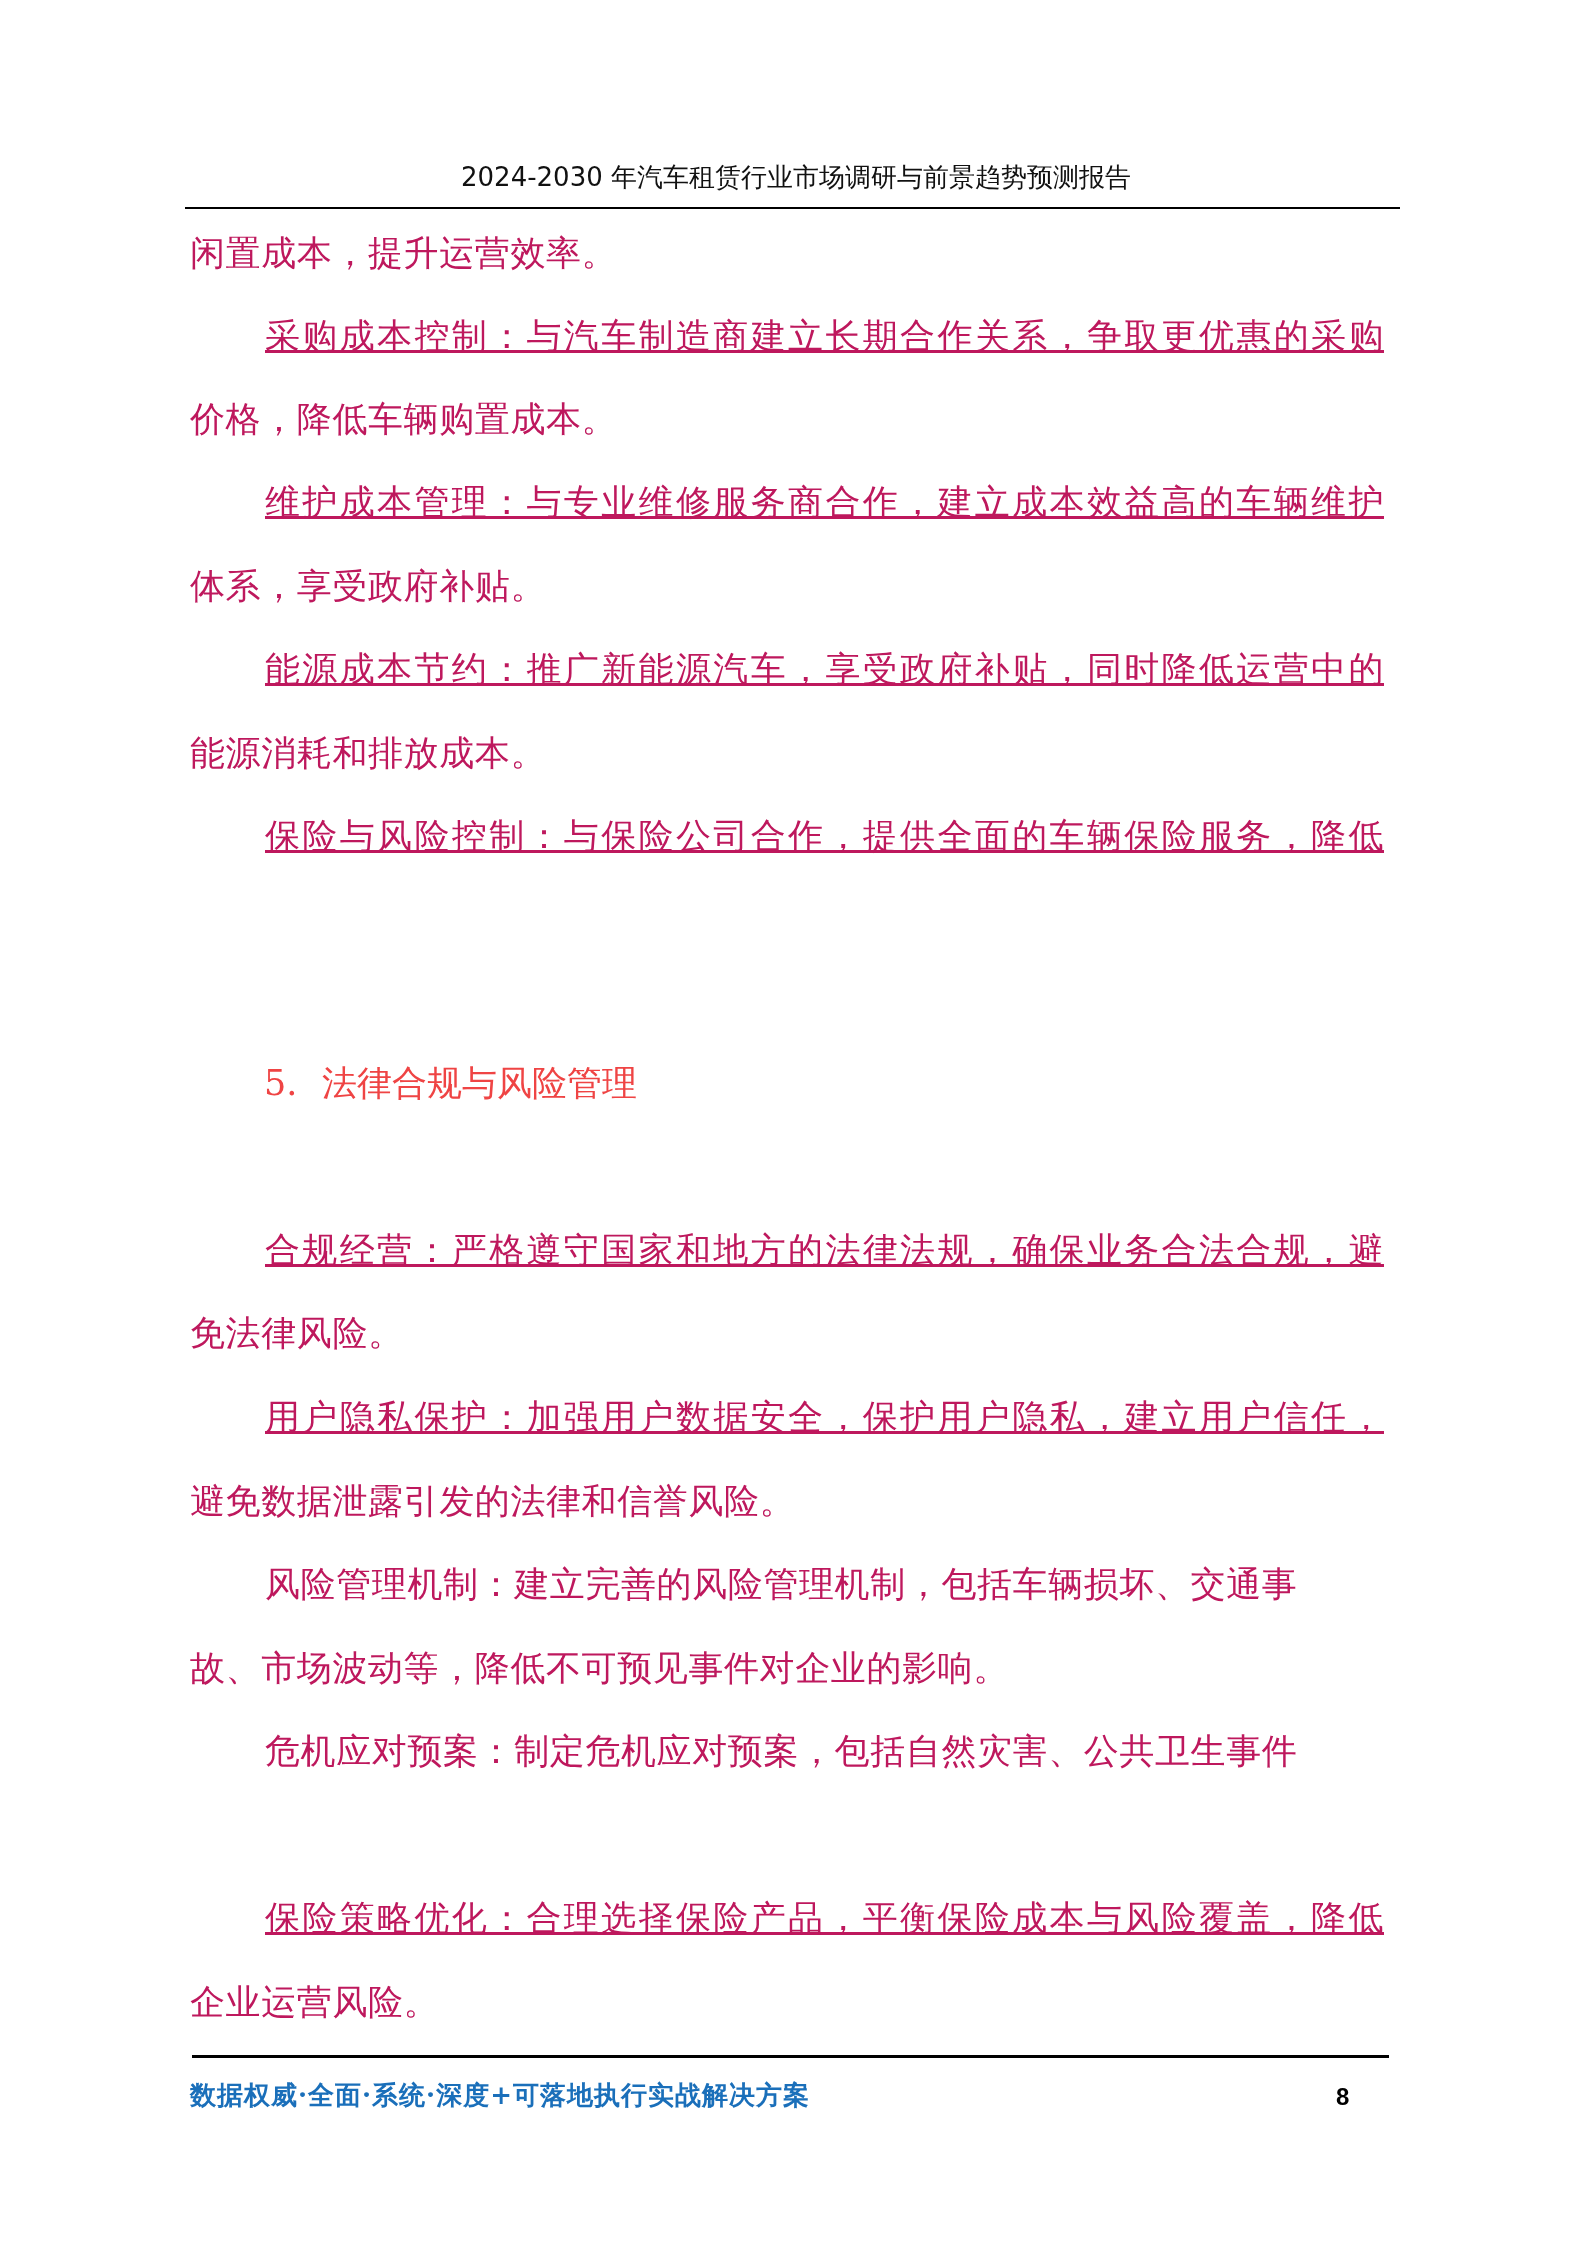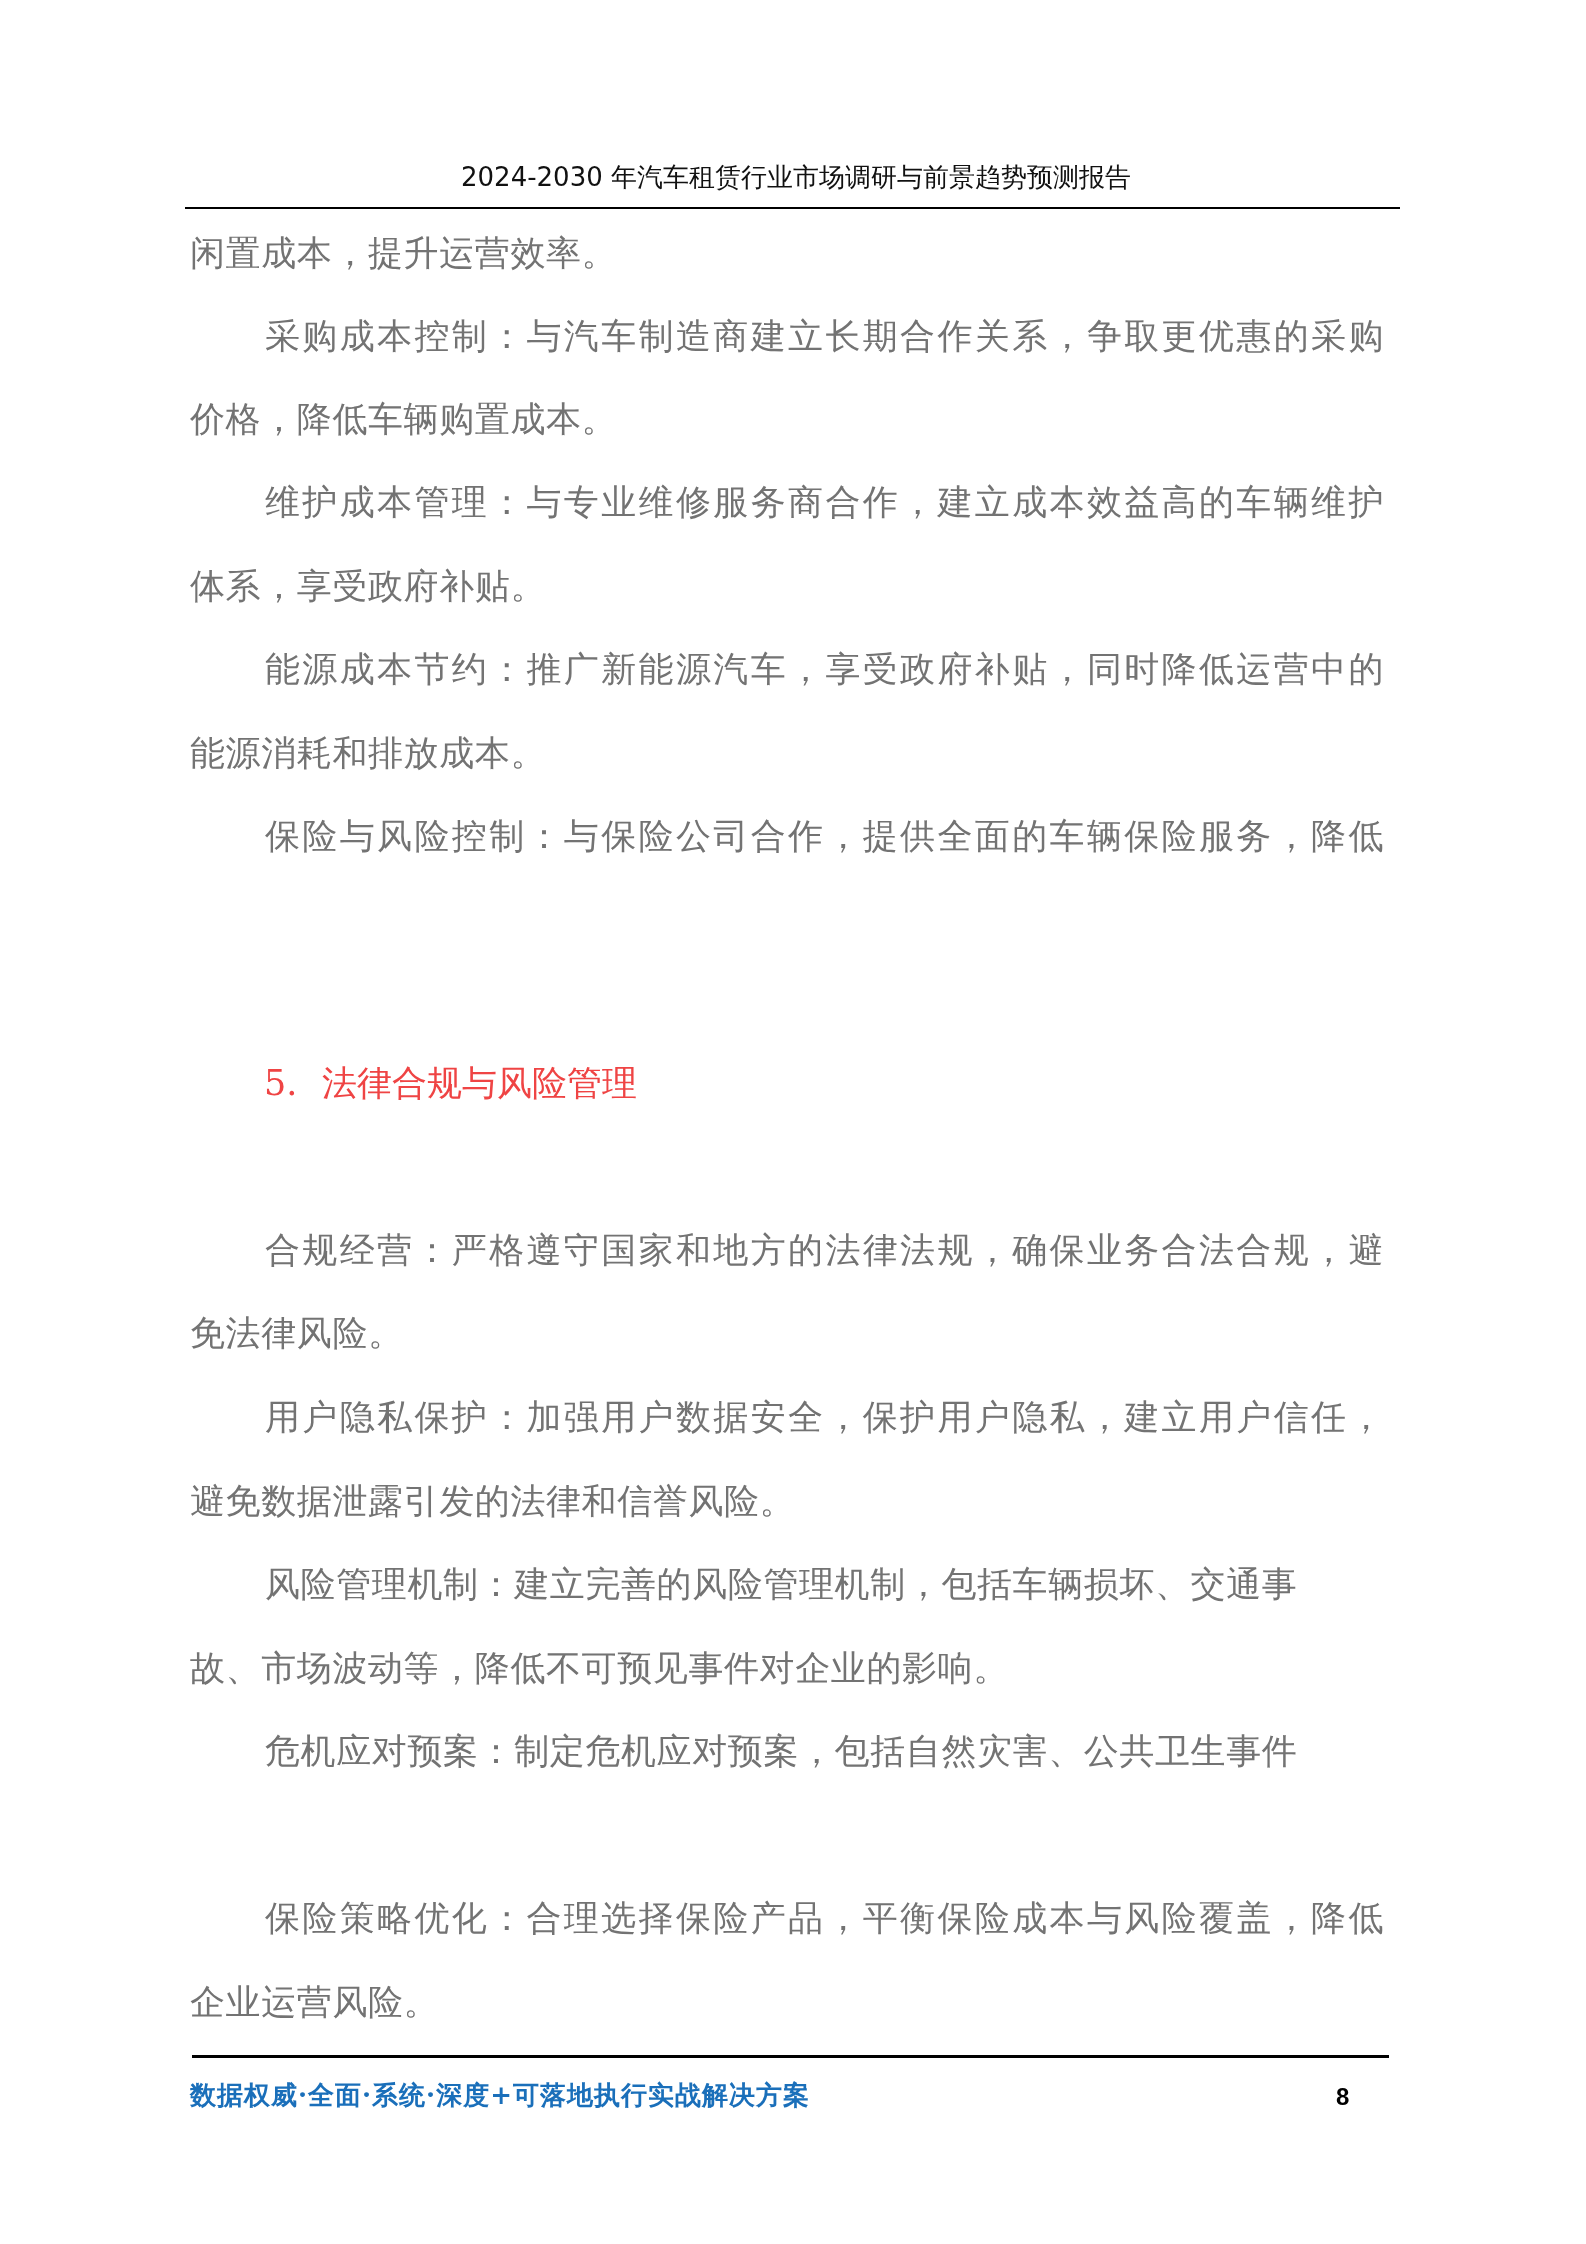--- a/index.html
+++ b/index.html
@@ -46,27 +46,28 @@
       background: #000000;
     }
     .line {
       position: absolute;
       left: 190px;
       width: 1194px;
       height: 56px;
       line-height: 56px;
       font-family: "DejaVu Serif", "Liberation Serif", serif;
       font-size: 35px;
-      color: #737373;
+      color: #be185d;
       white-space: nowrap;
       letter-spacing: 0.6px;
     }
     .line.justify {
       text-align: justify;
       text-align-last: justify;
+      text-decoration: underline;
     }
     .line.indent {
       padding-left: 75px;
       box-sizing: border-box;
     }
     .heading {
       position: absolute;
       left: 264px;
       height: 56px;
       line-height: 56px;

